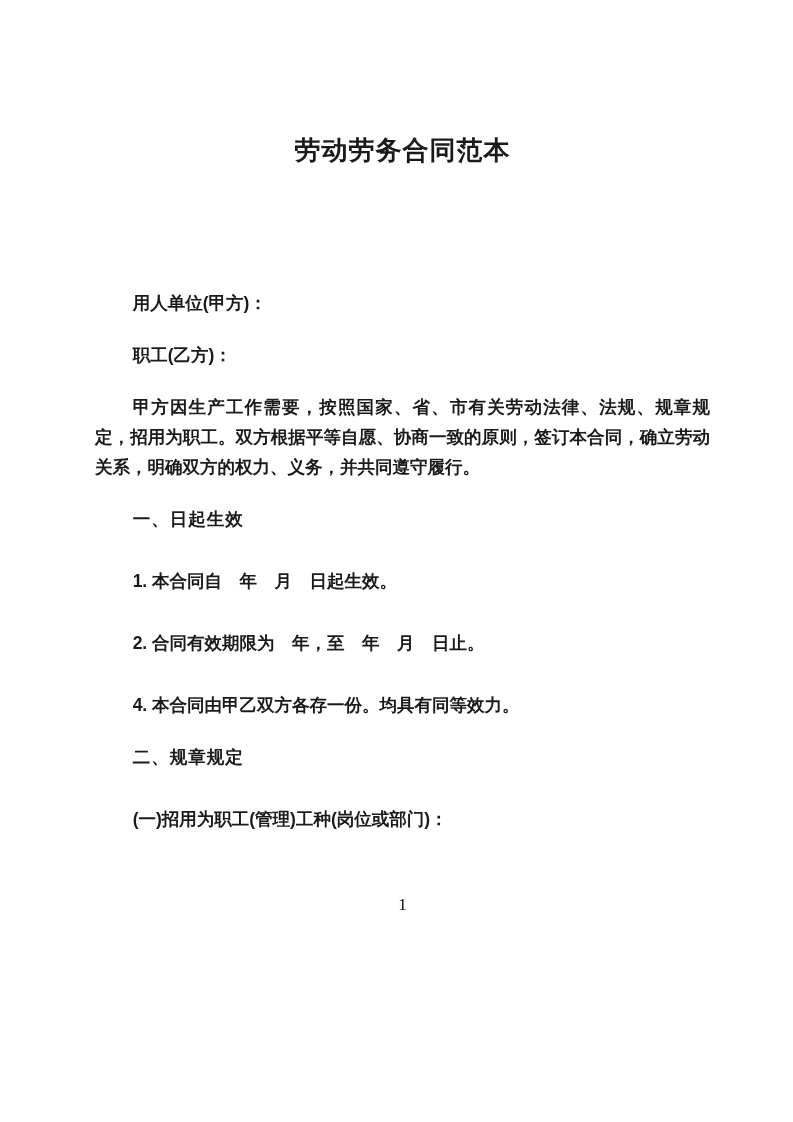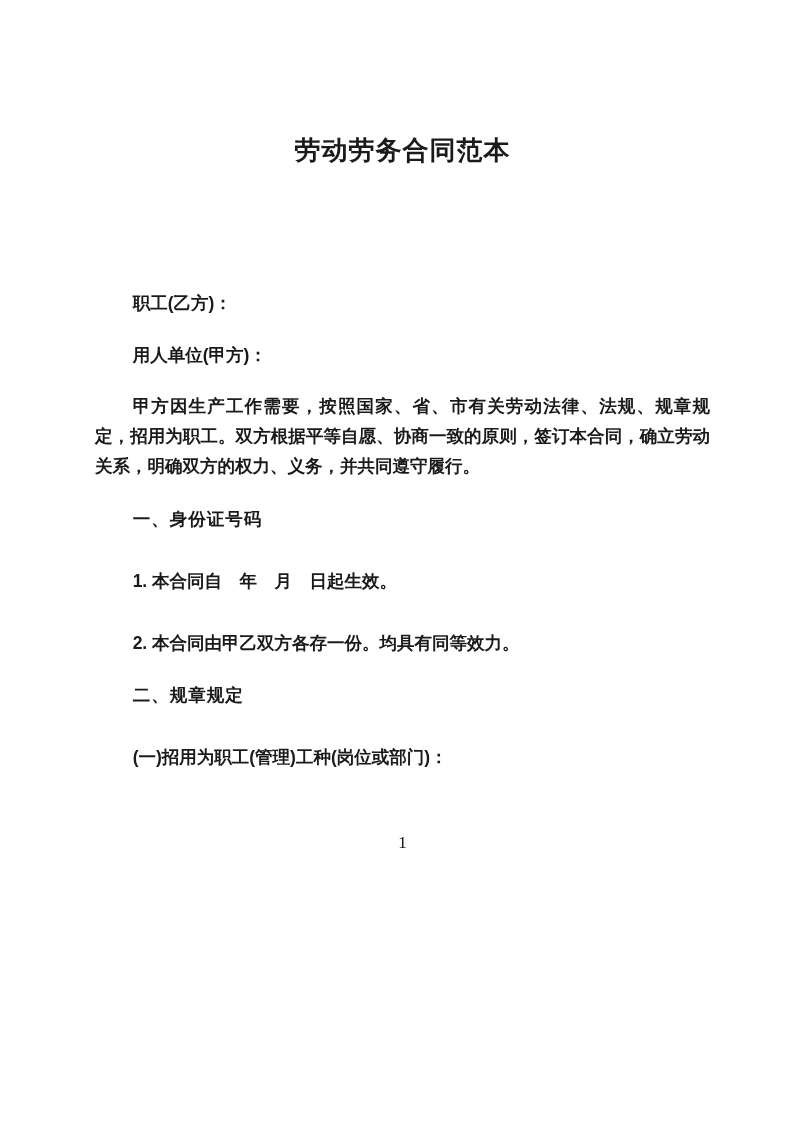--- a/index.html
+++ b/index.html
@@ -31,21 +31,20 @@
     letter-spacing: 1px;
   }
   .line {
     margin: 0 0 22px 0;
     text-indent: 2.15em;
   }
   .para {
     margin: 0 0 22px 0;
     text-indent: 2.15em;
     text-align: justify;
-    font-family: Liberation Mono, monospace;
   }
   .heading {
     font-size: 17.5px;
     line-height: 30px;
     font-weight: 700;
     margin: 0 0 22px 0;
     text-indent: 2.15em;
     letter-spacing: 1px;
   }
   .clause {
@@ -62,35 +61,36 @@
     color: #111111;
   }
 </style>
 </head>
 <body>
 
 <div class="page">
 
   <h1 class="doc-title">劳动劳务合同范本</h1>
 
+  <p class="line">用人单位(甲方)：</p>
+
   <p class="line">职工(乙方)：</p>
-
-  <p class="line">用人单位(甲方)：</p>
 
 
   <p class="para">甲方因生产工作需要，按照国家、省、市有关劳动法律、法规、规章规定，招用为职工。双方根据平等自愿、协商一致的原则，签订本合同，确立劳动关系，明确双方的权力、义务，并共同遵守履行。</p>
 
-  <h2 class="heading">一、身份证号码</h2>
+  <h2 class="heading">一、日起生效</h2>
 
   <p class="line clause">1. 本合同自　年　月　日起生效。</p>
 
+  <p class="line clause">2. 合同有效期限为　年，至　年　月　日止。</p>
 
 
 
-  <p class="line clause">2. 本合同由甲乙双方各存一份。均具有同等效力。</p>
+  <p class="line clause">4. 本合同由甲乙双方各存一份。均具有同等效力。</p>
 
   <h2 class="heading">二、规章规定</h2>
 
   <p class="line clause">(一)招用为职工(管理)工种(岗位或部门)：</p>
 
   <div class="page-number">1</div>
 
 </div>
 
 </body></html>

